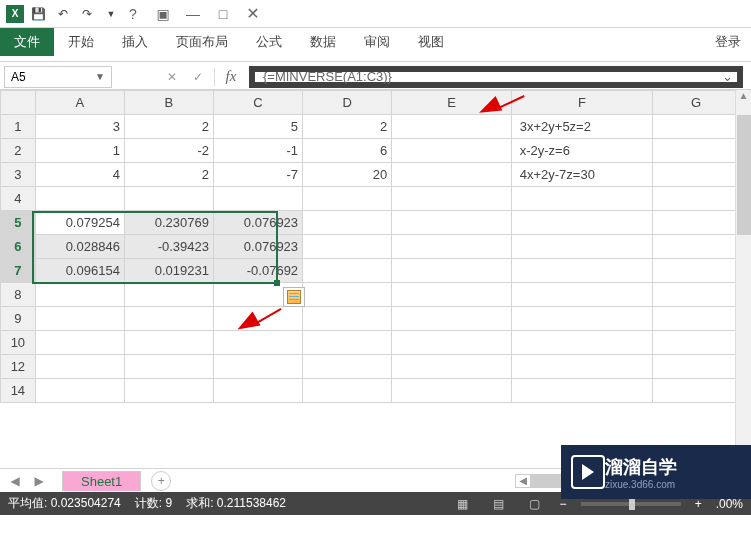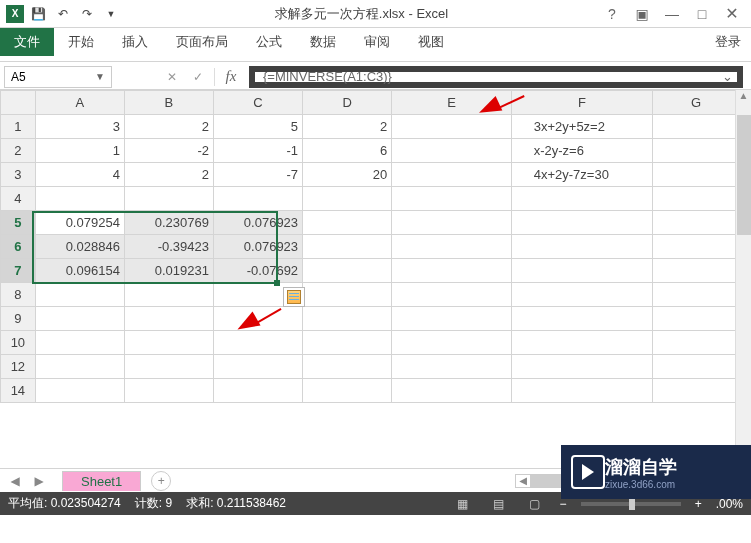--- a/index.html
+++ b/index.html
@@ -38,21 +38,21 @@
 
 
 .grid-wrap { position:relative; height:378px; overflow:hidden; }
 table.sheet { border-collapse:collapse; table-layout:fixed; width:740px; }
 table.sheet th, table.sheet td { border:1px solid #d4d4d4; height:24px; font-size:13px; }
 table.sheet th { background:#f0f0f0; color:#444; font-weight:normal; text-align:center; }
 table.sheet th.corner { width:32px; background:#f0f0f0; }
 table.sheet th.rowhdr { width:32px; background:#f0f0f0; text-align:center; }
 table.sheet th.rowhdr.sel { background:#d5d5d5; color:#217346; font-weight:bold; }
 table.sheet td { text-align:right; padding-right:4px; color:#444; }
-table.sheet td.left { text-align:left; padding-left:22px; }
+table.sheet td.left { text-align:left; padding-left:8px; }
 .col-a,.col-b,.col-c { width:82px; }
 .col-d { width:82px; }
 .col-e { width:110px; }
 .col-f { width:130px; }
 .col-g { width:80px; }
 
 
 .selection { position:absolute; border:2px solid #217346; pointer-events:none; }
 .selection .handle { position:absolute; right:-4px; bottom:-4px; width:6px; height:6px; background:#217346; }
 td.selcell { background:#e8e8e8; }
@@ -105,21 +105,20 @@
 <div class="titlebar">
   <div class="qat">
     <div class="qat-btn">
         <div class="excel-icon">X</div>
       </div>
     <div class="qat-btn">💾</div>
     <div class="qat-btn">↶</div>
     <div class="qat-btn">↷</div>
     <div class="qat-btn" style="font-size:9px;">▼</div>
   </div>
-  <div class="title">求解多元一次方程.xlsx - Excel</div>
   <div class="wincontrols">
     <div class="wc">?</div>
     <div class="wc">▣</div>
     <div class="wc">—</div>
     <div class="wc">□</div>
     <div class="wc close">✕</div>
   </div>
 </div>
 
 <div class="ribbon">

